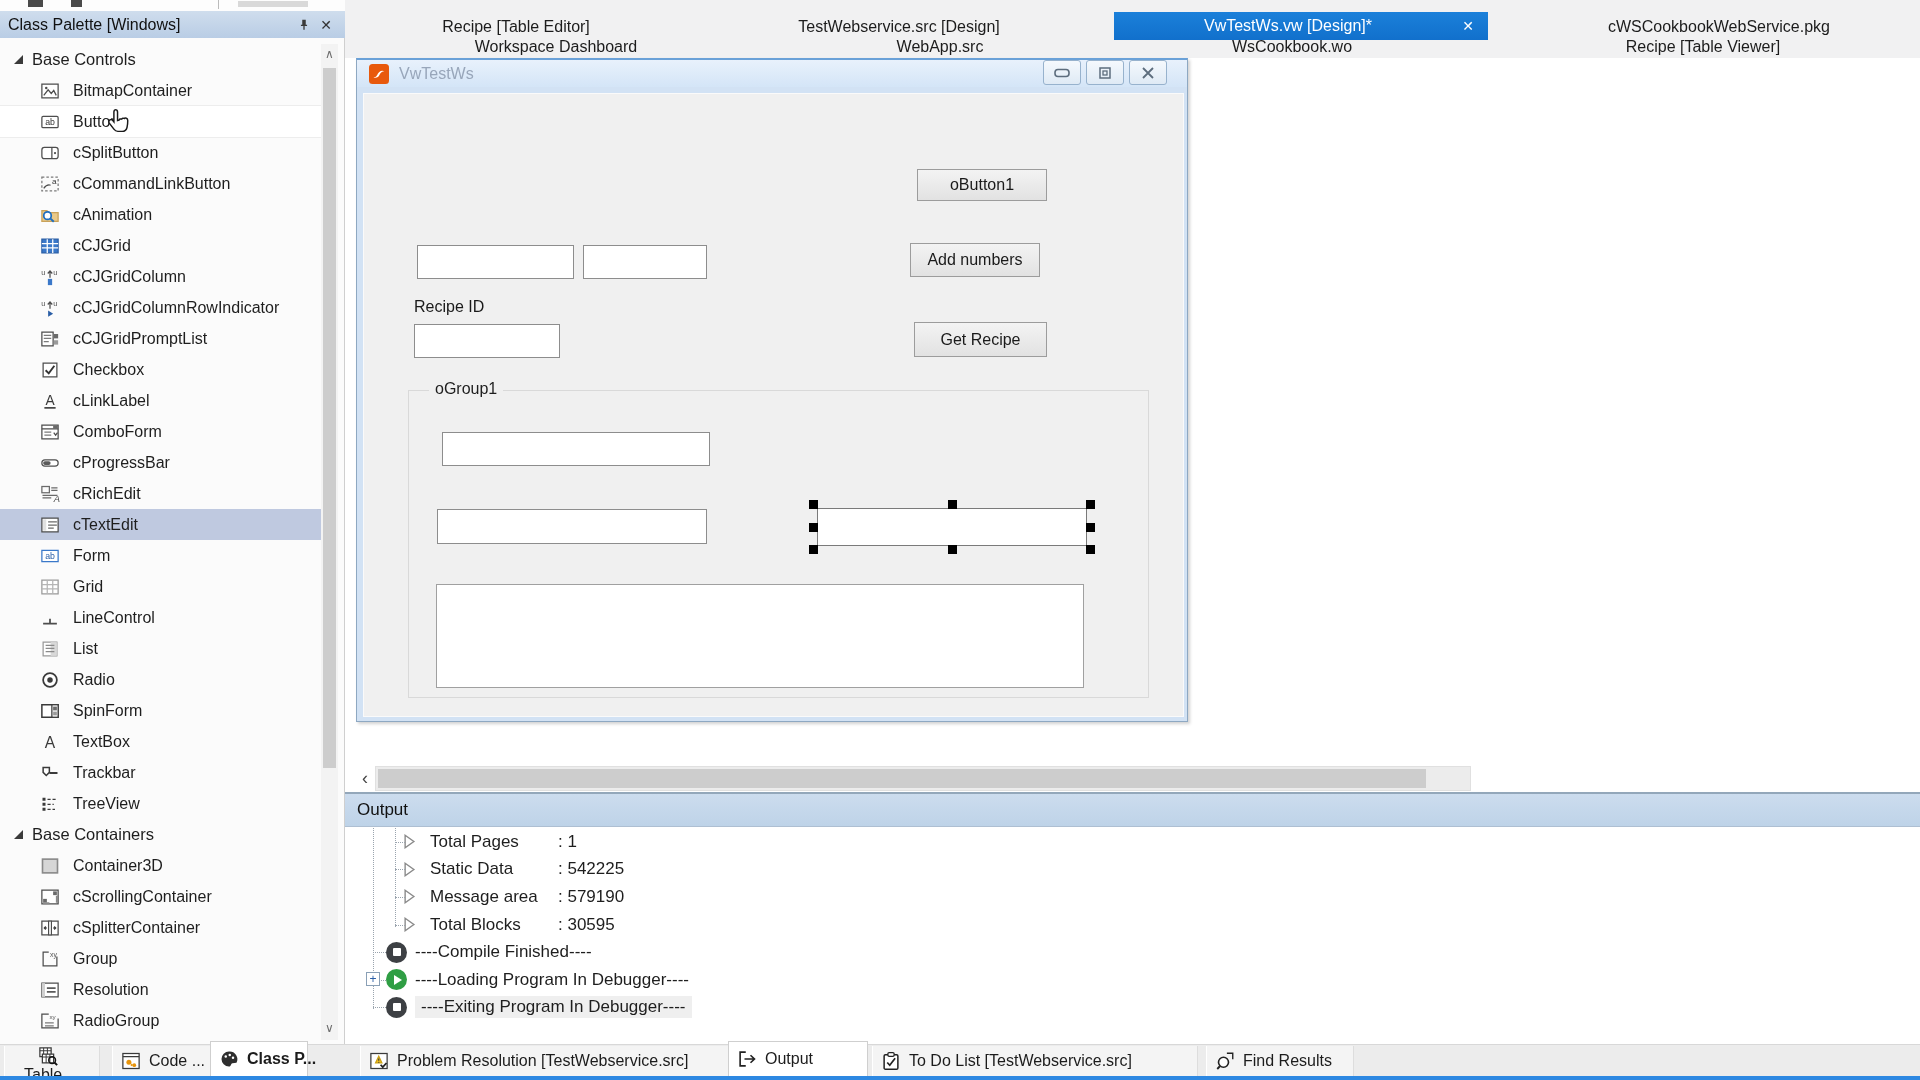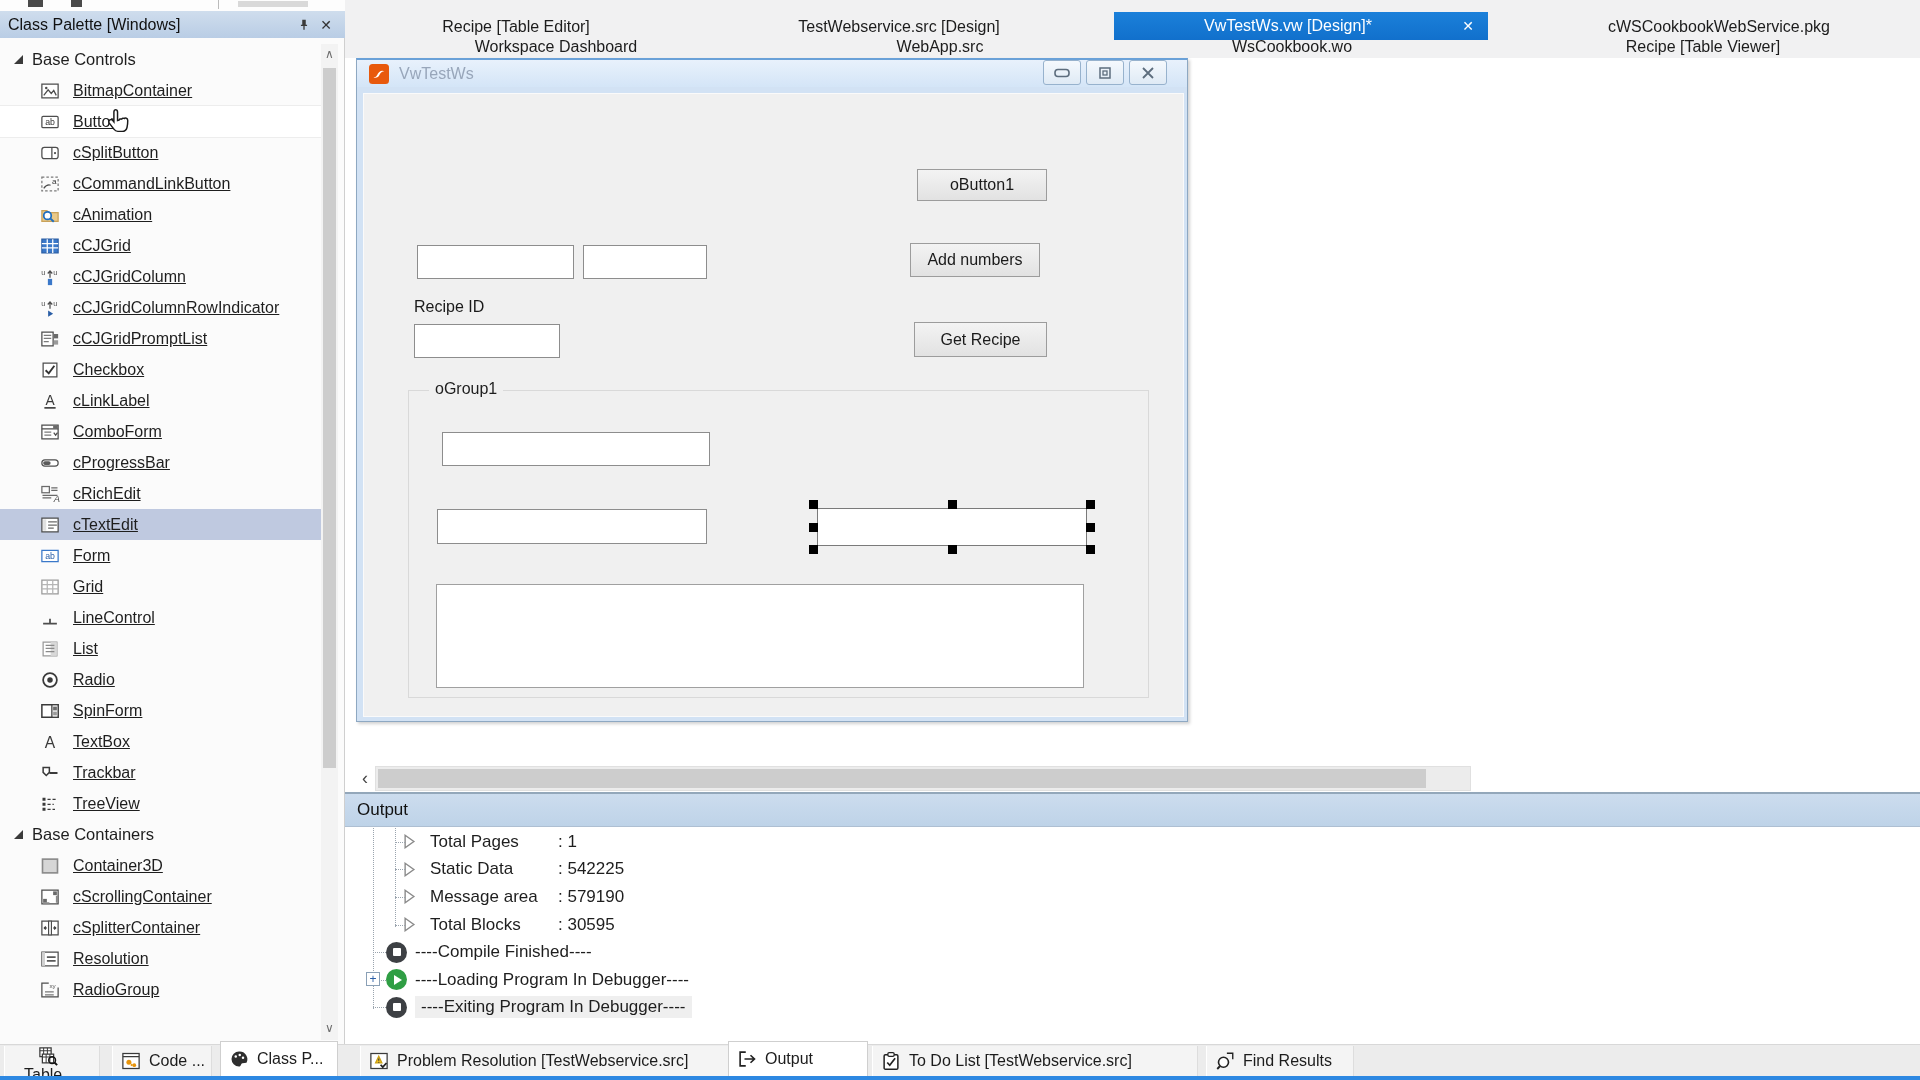--- a/index.html
+++ b/index.html
@@ -11,21 +11,21 @@
   #palette { position:absolute; left:0; top:0; width:345px; height:1044px; background:#fbfbfb; border-right:1px solid #cfcfcf; }
   #palette-topfrag { position:absolute; left:0; top:0; width:345px; height:11px; background:#fdfdfd; }
   .frag { position:absolute; background:#4a4a4a; }
   #palette-header { position:absolute; left:0; top:11px; width:345px; height:27px;
       background:linear-gradient(#cfdded,#b9cde5); display:flex; align-items:center; padding:0 8px; }
   #palette-title { font-size:16px; color:#111; flex:1 1 auto; }
   .hdr-btn { width:22px; height:20px; display:flex; align-items:center; justify-content:center; color:#333; font-size:14px; }
   #palette-list { position:absolute; left:0; top:44px; width:321px; height:996px; overflow:hidden; }
   .pal-section { height:31px; display:flex; align-items:center; padding-left:14px; font-size:16.5px; }
   .pal-tri { width:0; height:0; border-left:9px solid transparent; border-bottom:9px solid #3a3a3a; margin-right:9px; }
-  .pal-item { height:31px; display:flex; align-items:center; padding-left:40px; font-size:16px;text-decoration:underline; }
+  .pal-item { height:31px; display:flex; align-items:center; padding-left:40px; font-size:16px; }
   .pal-item.hovered { background:#ffffff; outline:1px solid #ededed; }
   .pal-item.selected { background:#bfc9e0; }
   .pal-ico { width:20px; height:20px; margin-right:13px; flex:0 0 auto; display:inline-flex; }
   .pal-ico svg { width:20px; height:20px; }
   
   #pal-scroll { position:absolute; right:6px; top:44px; width:17px; height:996px; background:#f3f3f3; }
   #pal-up, #pal-dn { position:absolute; left:0; width:17px; height:20px; color:#6e6e6e; font-size:12px; display:flex; align-items:center; justify-content:center; }
   #pal-up { top:0; } #pal-dn { bottom:2px; }
   #pal-thumb { position:absolute; left:2px; top:24px; width:13px; height:700px; background:#cdcdcd; }
 
@@ -393,20 +393,29 @@
               <rect x="1.5" y="2.5" width="13" height="11" fill="#fff" stroke="#4d4d4d"></rect>
               <rect x="6.8" y="2.5" width="2.4" height="11" fill="#e3e3e3" stroke="#4d4d4d" stroke-width="0.8"></rect>
               <path d="M5.6 8 h-2 M10.4 8 h2 M4.6 6.8 l-1.2 1.2 1.2 1.2 M11.4 6.8 l1.2 1.2 -1.2 1.2" stroke="#3a3a3a" fill="none" stroke-width="0.9"></path>
             </svg>
           </span>
           <span>cSplitterContainer</span>
         </div>
         <div class="pal-item">
           <span class="pal-ico">
             <svg width="20" height="20" viewBox="0 0 16 16" font-family="Liberation Sans, sans-serif">
+              <path d="M7 2.5 H2.5 V13.5 H13.5 V6" fill="none" stroke="#4d4d4d"></path>
+              <text x="8" y="6" font-size="5.5" fill="#555">xy</text>
+            </svg>
+          </span>
+          <span>Group</span>
+        </div>
+        <div class="pal-item">
+          <span class="pal-ico">
+            <svg width="20" height="20" viewBox="0 0 16 16" font-family="Liberation Sans, sans-serif">
               <rect x="1.5" y="2.5" width="13" height="11" fill="#fff" stroke="#4d4d4d"></rect>
               <rect x="1.5" y="2.5" width="2.5" height="11" fill="#d0d0d0"></rect>
               <path d="M5.5 6.5 h7 M5.5 9.5 h7" stroke="#5a5a5a" stroke-width="1.4"></path>
             </svg>
           </span>
           <span>Resolution</span>
         </div>
         <div class="pal-item">
           <span class="pal-ico">
             <svg width="20" height="20" viewBox="0 0 16 16" font-family="Liberation Sans, sans-serif">
@@ -597,21 +606,21 @@
           <svg width="20" height="20" viewBox="0 0 16 16" font-family="Liberation Sans, sans-serif">
             <rect x="1.5" y="2" width="13" height="12" fill="#fff" stroke="#3a3a3a"></rect>
             <path d="M1.5 4.5 h13" stroke="#3a3a3a"></path>
             <circle cx="6.3" cy="9" r="2" fill="#e8940a"></circle>
             <circle cx="10.6" cy="11.3" r="1.5" fill="#e8940a"></circle>
             <path d="M8 11.8 l1 -1.4" stroke="#e8940a" stroke-width="1.1"></path>
           </svg>
         </span>
         <span>Code ...</span>
       </div>
-      <div class="btab active" style="left: 220px; width: 118px;">
+      <div class="btab active" style="left: 210px; width: 98px; font-weight: bold;">
         <span class="bico">
           <svg width="20" height="20" viewBox="0 0 16 16" font-family="Liberation Sans, sans-serif">
             <path d="M8 2 a6 6 0 1 0 0 12 c2 0 1.2-2.2 2.7-2.6 L14 11 a6.2 6.2 0 0 0 -6 -9z" fill="#2e2e2e"></path>
             <circle cx="5.4" cy="6" r="1" fill="#fff"></circle>
             <circle cx="8.6" cy="4.7" r="1" fill="#fff"></circle>
             <circle cx="11.2" cy="7" r="1" fill="#fff"></circle>
           </svg>
         </span>
         <span>Class P...</span>
       </div>

